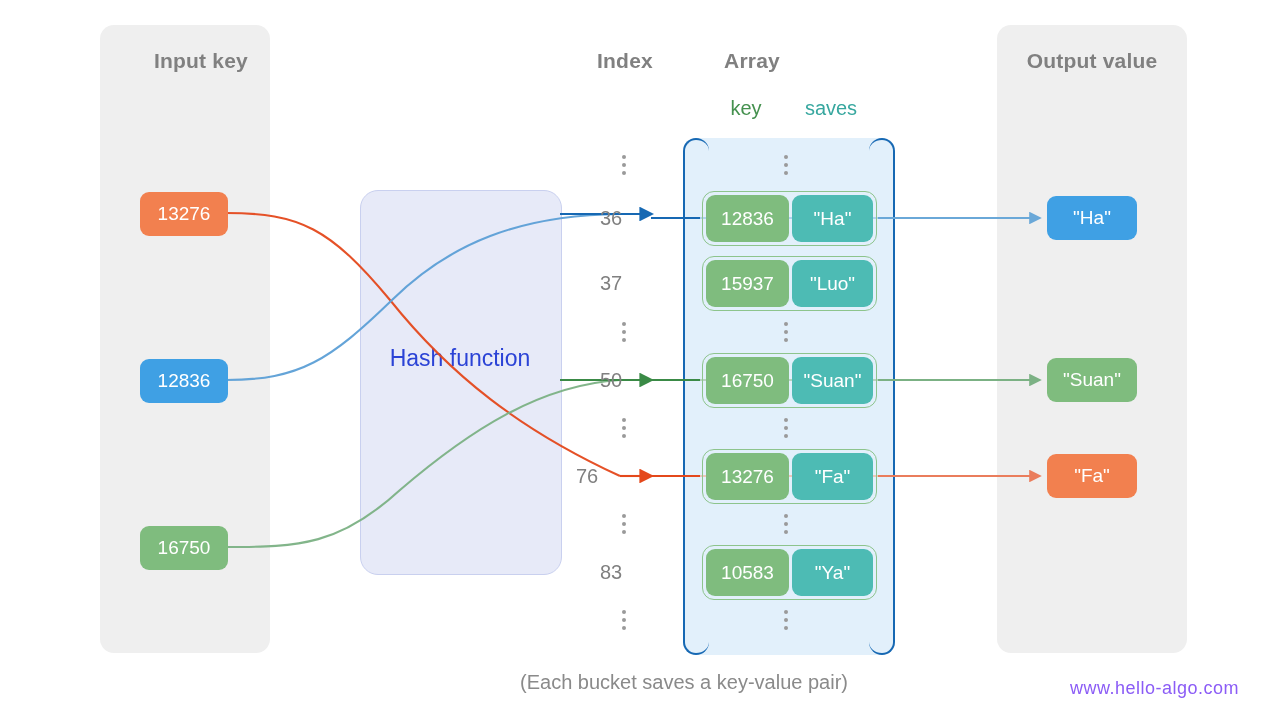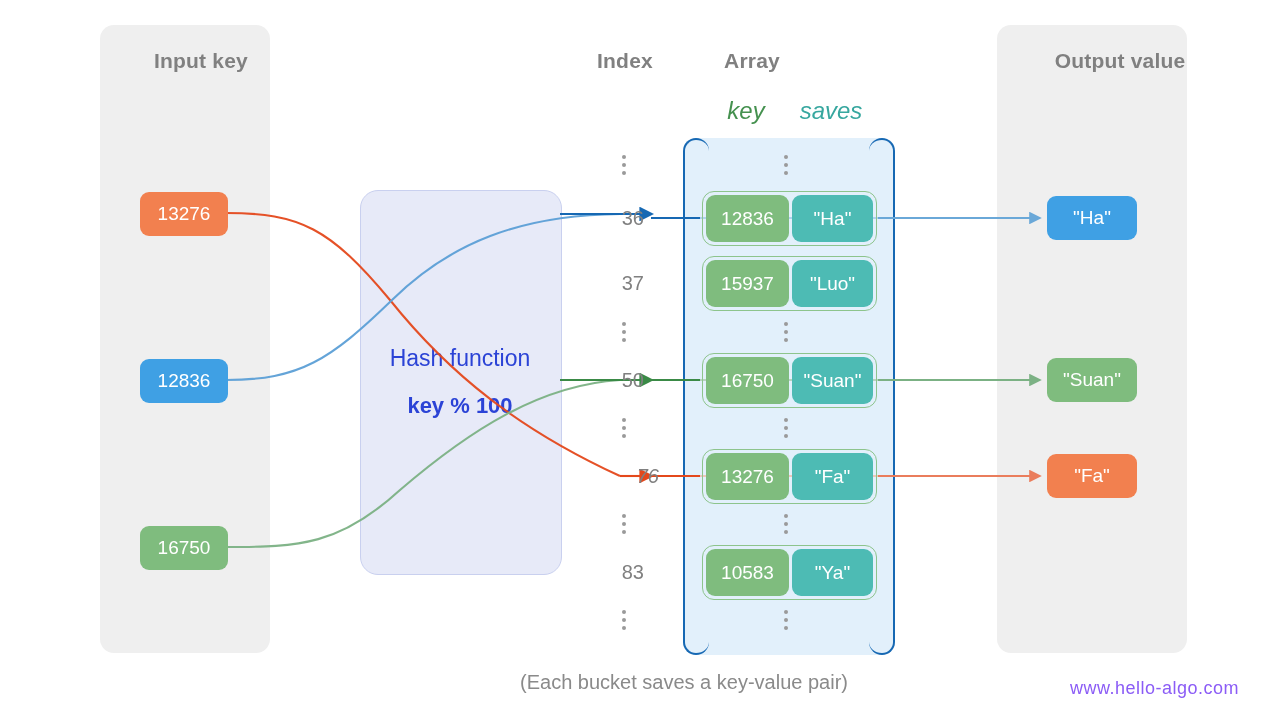--- a/index.html
+++ b/index.html
@@ -89,39 +89,38 @@
     height:100%;
   }
   .cell.key{background:#7fbc7e;width:84px;margin-right:3px;}
   .cell.val{background:#4dbbb4;width:82px;}
 
   
   .idx{
     position:absolute;
     font-size:20px;
     color:#808080;
-    text-align:right;
+    text-align:left;
     width:44px;
   }
 
   
   .vdots{
     position:absolute;
     width:5px;
     display:flex;flex-direction:column;justify-content:space-between;
     height:20px;
   }
   .vdots i{display:block;width:4.2px;height:4.2px;border-radius:50%;background:#9a9a9a;}
 
   
   .colhead{
     position:absolute;
-    font-size:24px;
+    font-size:20px;
     text-align:center;
-    font-style:italic;
   }
   .colhead.key{color:#45914f;}
   .colhead.val{color:#37a79f;}
 
   .caption{
     position:absolute;
     font-size:20px;
     color:#8a8a8a;
     text-align:center;
     width:100%;
@@ -138,33 +137,32 @@
 </head>
 <body>
 
 <div id="stage">
 
   <div class="panel" style="left:100px;top:25px;width:170px;height:628px;"></div>
   <div class="panel-title" style="left:100px;top:49px;width:170px;margin-left:16px;">Input key</div>
 
   <div class="hashbox" style="left:360px;top:190px;width:200px;height:383px;"></div>
   <div class="hash-label l1" style="left:360px;top:345px;width:200px;">Hash function</div>
-  <div class="hash-label l2" style="left:360px;top:393px;width:200px;">key % 100</div>
 
   <div class="panel-title" style="left:575px;top:49px;width:100px;">Index</div>
   <div class="panel-title" style="left:702px;top:49px;width:100px;">Array</div>
   <div class="colhead key" style="left:704px;top:97px;width:84px;">key</div>
   <div class="colhead val" style="left:789px;top:97px;width:84px;">saves</div>
 
   <div class="arraybox" style="left:683px;top:138px;width:212px;height:517px;"></div>
   <div class="arraybox-brk left" style="left:683px;top:138px;width:26px;height:517px;"></div>
   <div class="arraybox-brk right" style="left:869px;top:138px;width:26px;height:517px;"></div>
 
   <div class="panel" style="left:997px;top:25px;width:190px;height:628px;"></div>
-  <div class="panel-title" style="left:997px;top:49px;width:190px;margin-left:28px;">Output value</div>
+  <div class="panel-title" style="left:997px;top:49px;width:190px;">Output value</div>
 
   <svg class="wires" viewBox="0 0 1280 720">
     <defs>
       <marker id="ah-blue" markerWidth="7" markerHeight="7" refX="6" refY="3.5" orient="auto">
           <path d="M0,0 L7,3.5 L0,7 z" fill="#1668b3"></path>
         </marker>
       <marker id="ah-green" markerWidth="7" markerHeight="7" refX="6" refY="3.5" orient="auto">
           <path d="M0,0 L7,3.5 L0,7 z" fill="#3a8a46"></path>
         </marker>
       <marker id="ah-orange" markerWidth="7" markerHeight="7" refX="6" refY="3.5" orient="auto">
@@ -220,21 +218,21 @@
   <div class="chip green" style="left:1047px;top:358px;width:90px;height:44px;">
     <span>"Suan"</span>
   </div>
   <div class="chip orange" style="left:1047px;top:454px;width:90px;height:44px;">
     <span>"Fa"</span>
   </div>
 
   <div class="idx" style="left:600px;top:207px;">36</div>
   <div class="idx" style="left:600px;top:272px;">37</div>
   <div class="idx" style="left:600px;top:369px;">50</div>
-  <div class="idx" style="left:615px;top:465px;font-style:italic;">76</div>
+  <div class="idx" style="left:576px;top:465px;">76</div>
   <div class="idx" style="left:600px;top:561px;">83</div>
 
   <div class="vdots" style="left:622px;top:155px;">
     <i></i>
       <i></i>
       <i></i>
     </div>
   <div class="vdots" style="left:622px;top:322px;">
     <i></i>
       <i></i>

